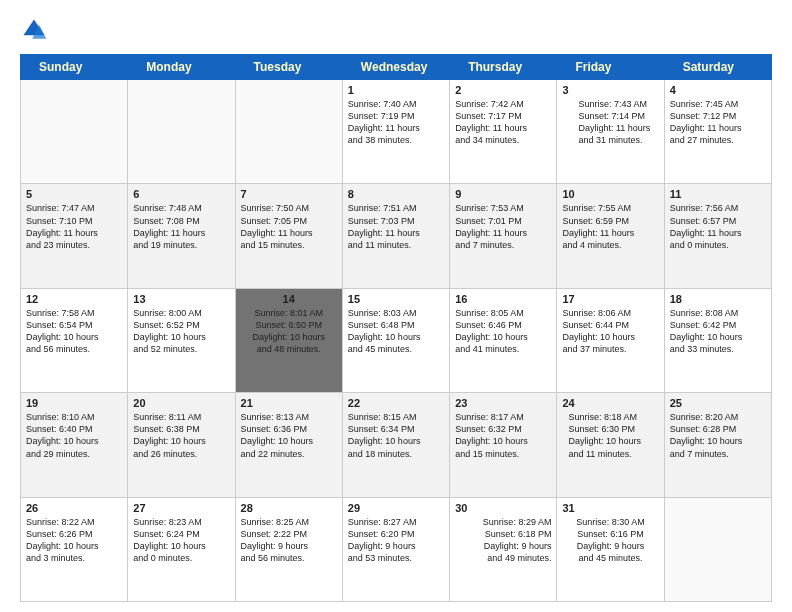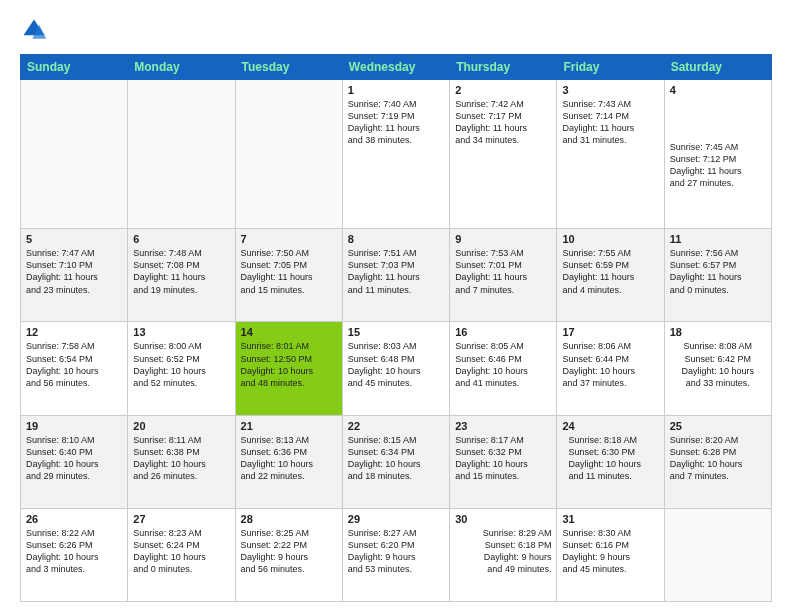--- a/index.html
+++ b/index.html
@@ -53,23 +53,23 @@
     }
     .calendar {
       flex: 1;
       border: 1px solid #ccc;
       border-collapse: collapse;
       width: 100%;
       table-layout: fixed;
     }
     .calendar th {
       background: #1565c0;
-      color: #86efac;
+      color: #fef9c3;
       text-align: left;
-      padding: 5px 6px;
+      padding: 5px 18px;
       font-size: 12px;
       font-weight: bold;
       border: 1px solid #1565c0;
     }
     .calendar td {
       border: 1px solid #ccc;
       vertical-align: top;
       padding: 4px 5px;
       font-size: 9.5px;
       color: #222;
@@ -137,28 +137,28 @@
           </td>
           <td style="background: rgb(255, 255, 255);">
             <span class="day-number">2</span>
             <div class="day-info" style="white-space: pre-line;">Sunrise: 7:42 AM
 Sunset: 7:17 PM
 Daylight: 11 hours
 and 34 minutes.</div>
           </td>
           <td style="background: rgb(255, 255, 255);">
             <span class="day-number">3</span>
-            <div class="day-info" style="white-space: pre-line;">Sunrise: 7:43 AM
+            <div class="day-info" style="white-space: pre-line; margin-left: 16px;">Sunrise: 7:43 AM
 Sunset: 7:14 PM
 Daylight: 11 hours
 and 31 minutes.</div>
           </td>
           <td style="background: rgb(255, 255, 255);">
             <span class="day-number">4</span>
-            <div class="day-info" style="white-space: pre-line; margin-top: 45px;">Sunrise: 7:45 AM
+            <div class="day-info" style="white-space: pre-line;">Sunrise: 7:45 AM
 Sunset: 7:12 PM
 Daylight: 11 hours
 and 27 minutes.</div>
           </td>
         </tr>
         <tr>
           <td style="background: rgb(242, 242, 242);">
             <span class="day-number">5</span>
             <div class="day-info" style="white-space: pre-line;">Sunrise: 7:47 AM
 Sunset: 7:10 PM
@@ -216,24 +216,24 @@
 Daylight: 10 hours
 and 56 minutes.</div>
           </td>
           <td style="background: rgb(255, 255, 255);">
             <span class="day-number">13</span>
             <div class="day-info" style="white-space: pre-line;">Sunrise: 8:00 AM
 Sunset: 6:52 PM
 Daylight: 10 hours
 and 52 minutes.</div>
           </td>
-          <td style="background: #84cc16;">
+          <td style="background: #737373; text-align: center;">
             <span class="day-number">14</span>
             <div class="day-info" style="white-space: pre-line;">Sunrise: 8:01 AM
-Sunset: 12:50 PM
+Sunset: 6:50 PM
 Daylight: 10 hours
 and 48 minutes.</div>
           </td>
           <td style="background: rgb(255, 255, 255); border-radius: 7px;">
             <span class="day-number">15</span>
             <div class="day-info" style="white-space: pre-line;">Sunrise: 8:03 AM
 Sunset: 6:48 PM
 Daylight: 10 hours
 and 45 minutes.</div>
           </td>
@@ -246,21 +246,21 @@
           </td>
           <td style="background: rgb(255, 255, 255);">
             <span class="day-number">17</span>
             <div class="day-info" style="white-space: pre-line;">Sunrise: 8:06 AM
 Sunset: 6:44 PM
 Daylight: 10 hours
 and 37 minutes.</div>
           </td>
           <td style="background: rgb(255, 255, 255);">
             <span class="day-number">18</span>
-            <div class="day-info" style="white-space: pre-line; text-align: center;">Sunrise: 8:08 AM
+            <div class="day-info" style="white-space: pre-line;">Sunrise: 8:08 AM
 Sunset: 6:42 PM
 Daylight: 10 hours
 and 33 minutes.</div>
           </td>
         </tr>
         <tr>
           <td style="background: rgb(242, 242, 242);">
             <span class="day-number">19</span>
             <div class="day-info" style="white-space: pre-line;">Sunrise: 8:10 AM
 Sunset: 6:40 PM
@@ -341,21 +341,21 @@
           </td>
           <td style="background: rgb(255, 255, 255);">
             <span class="day-number">30</span>
             <div class="day-info" style="white-space: pre-line; text-align: right;">Sunrise: 8:29 AM
 Sunset: 6:18 PM
 Daylight: 9 hours
 and 49 minutes.</div>
           </td>
           <td style="background: rgb(255, 255, 255);">
             <span class="day-number">31</span>
-            <div class="day-info" style="white-space: pre-line;">Sunrise: 8:30 AM
+            <div class="day-info" style="white-space: pre-line; text-align: center;">Sunrise: 8:30 AM
 Sunset: 6:16 PM
 Daylight: 9 hours
 and 45 minutes.</div>
           </td>
           <td class="empty-cell" style="background: rgb(249, 249, 249);"></td>
         </tr>
       </tbody>
   </table>
 </div>
 

